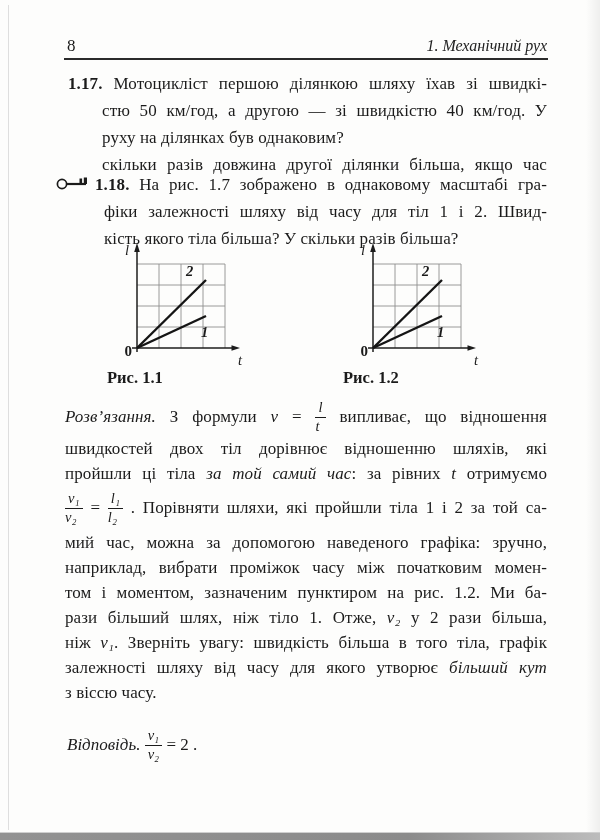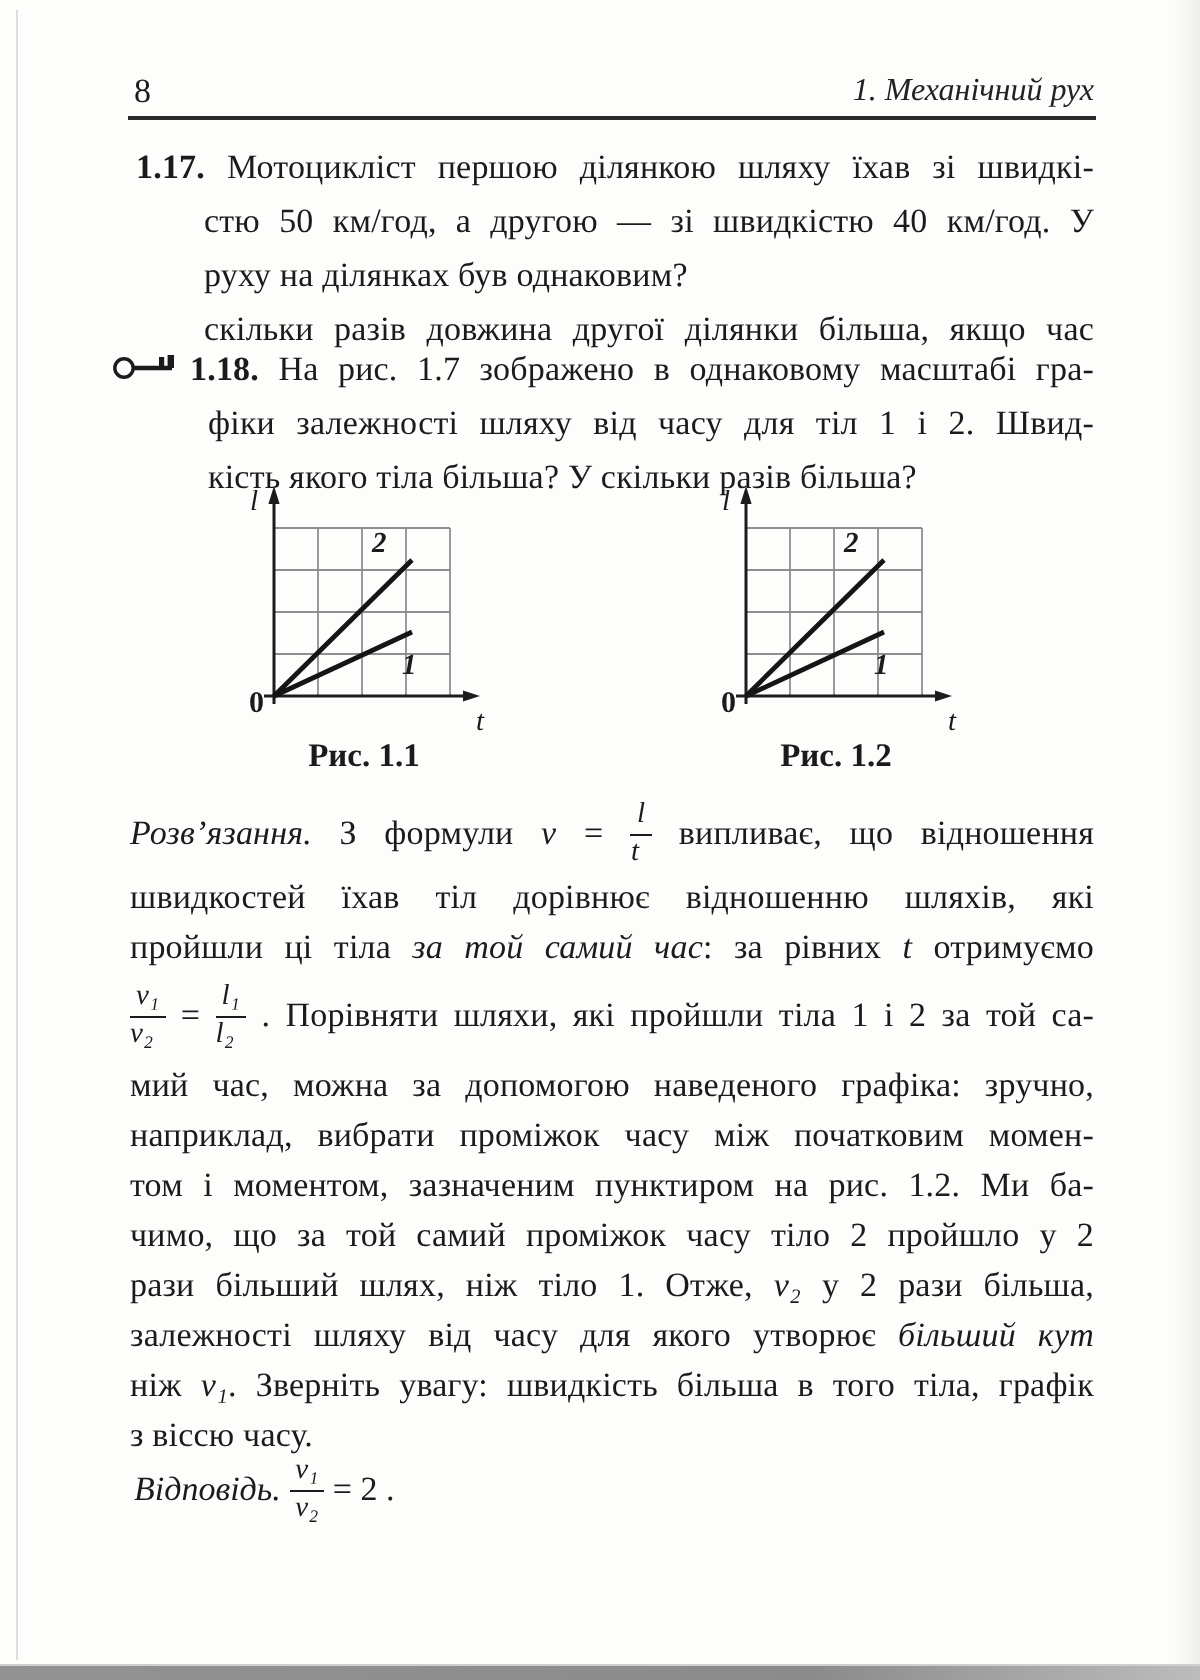--- a/index.html
+++ b/index.html
@@ -45,21 +45,21 @@
   .p118{position:absolute;left:95px;width:452px;top:171px;}
   .p118 .cont{padding-left:9px;}
   .keyicon{position:absolute;left:55px;top:175px;}
   .solution{position:absolute;left:65px;width:482px;top:398px;}
   .answer{position:absolute;left:67px;top:724px;font-size:17px;height:42px;line-height:42px;}
 
   
   .fig{position:absolute;top:242px;width:150px;}
   .fig1{left:107px;}
   .fig2{left:343px;}
-  .figcap{position:absolute;top:126px;left:0;width:150px;text-align:center;
+  .figcap{position:absolute;top:126px;left:0;width:150px;
     font-weight:bold;font-size:16.5px;}
   .glabel{font-style:italic;font-size:14.5px;fill:#1b1b1b;}
   .gnum{font-style:italic;font-weight:bold;font-size:14.5px;fill:#1b1b1b;}
   .gzero{font-weight:bold;font-size:15px;fill:#1b1b1b;}
 </style>
 </head>
 <body>
 
 <div class="page">
 
@@ -139,30 +139,29 @@
       <text x="131" y="123" class="glabel">t</text>
       <text x="25" y="114" text-anchor="end" class="gzero">0</text>
       <text x="79" y="34" class="gnum">2</text>
       <text x="94" y="95" class="gnum">1</text>
     </svg>
     <div class="figcap">Рис. 1.2</div>
   </div>
 
   <div class="solution">
     <div class="jline tall38"><span class="i">Розв’язання.</span><span> З формули  </span><span class="i">v</span><span> = </span><span class="frac"><span class="fnum">l</span><span class="fden">t</span></span><span>  випливає, що відношення</span></div>
-    <div class="jline"><span>швидкостей їхав тіл дорівнює відношенню шляхів, які</span></div>
+    <div class="jline"><span>швидкостей двох тіл дорівнює відношенню шляхів, які</span></div>
     <div class="jline"><span>пройшли ці тіла </span><span class="i">за той самий час</span><span>: за рівних </span><span class="i">t</span><span> отримуємо</span></div>
     <div class="jline tall44"><span class="frac"><span class="fnum">v₁</span><span class="fden">v₂</span></span><span> = </span><span class="frac"><span class="fnum">l₁</span><span class="fden">l₂</span></span><span> . Порівняти шляхи, які пройшли тіла 1 і 2 за той са-</span></div>
     <div class="jline"><span>мий час, можна за допомогою наведеного графіка: зручно,</span></div>
     <div class="jline"><span>наприклад, вибрати проміжок часу між початковим момен-</span></div>
     <div class="jline"><span>том і моментом, зазначеним пунктиром на рис. 1.2. Ми ба-</span></div>
-    <div class="jline"><span>чимо, що за той самий проміжок часу тіло 2 пройшло у 2</span></div>
     <div class="jline"><span>рази більший шлях, ніж тіло 1. Отже, </span><span class="i">v₂</span><span> у 2 рази більша,</span></div>
+    <div class="jline"><span>ніж </span><span class="i">v₁</span><span>. Зверніть увагу: швидкість більша в того тіла, графік</span></div>
     <div class="jline"><span>залежності шляху від часу для якого утворює </span><span class="i">більший кут</span></div>
-    <div class="jline"><span>ніж </span><span class="i">v₁</span><span>. Зверніть увагу: швидкість більша в того тіла, графік</span></div>
     <div class="jline lastline"><span>з віссю часу.</span></div>
   </div>
 
   <div class="answer"><span class="i">Відповідь. </span><span class="frac"><span class="fnum">v₁</span><span class="fden">v₂</span></span><span> = 2 .</span></div>
 
   <div class="edge-left"></div>
   <div class="edge-right"></div>
   <div class="bottom-edge"></div>
 </div>
 

